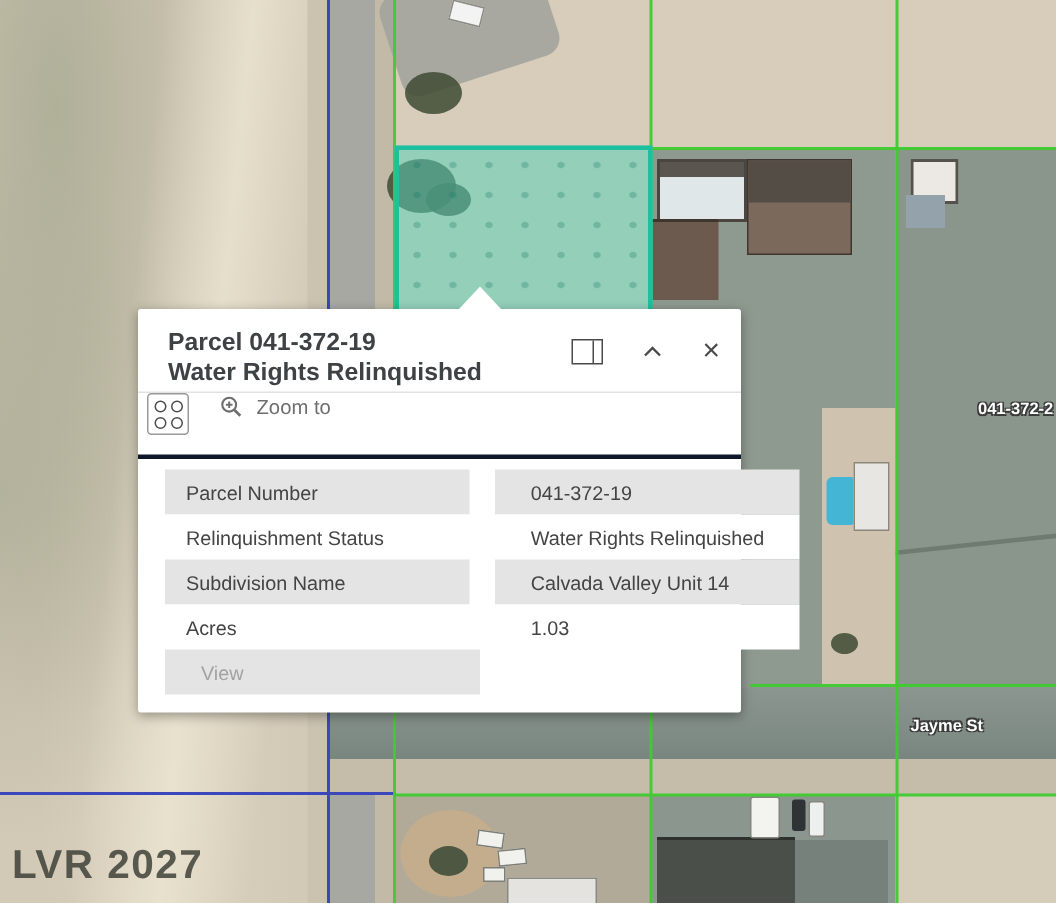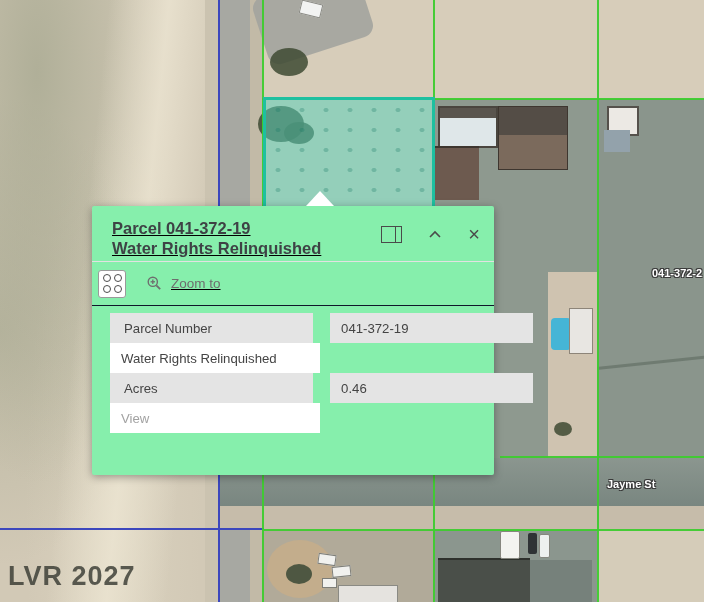--- a/index.html
+++ b/index.html
@@ -75,42 +75,42 @@
   .sel-parcel{left:263px;top:97px;width:172px;height:115px;
     background:rgba(86,214,190,.5);border:3px solid #1ec0a0;box-sizing:border-box;
     background-image:radial-gradient(rgba(18,118,98,.28) 2px, transparent 3px);background-size:24px 20px;}
 
   
   .map-label{position:absolute;color:#fff;font-weight:bold;font-size:11px;
     text-shadow:-1px -1px 0 #3a3a3a,1px -1px 0 #3a3a3a,-1px 1px 0 #3a3a3a,1px 1px 0 #3a3a3a;white-space:nowrap;}
   .watermark{position:absolute;left:8px;top:561px;font-size:27px;font-weight:bold;color:rgba(52,55,47,.8);letter-spacing:1px;}
 
   
-  .popup{position:absolute;left:92px;top:206px;width:402px;height:269px;background:#86efac;
-    border-radius:2px;box-shadow:0 2px 8px rgba(0,0,0,.35);z-index:10;text-decoration:underline;}
+  .popup{position:absolute;left:92px;top:206px;width:402px;height:269px;background:#ffffff;
+    border-radius:2px;box-shadow:0 2px 8px rgba(0,0,0,.35);z-index:10;}
   .popup-arrow{position:absolute;left:214px;top:-15px;width:0;height:0;
     border-left:14px solid transparent;border-right:14px solid transparent;border-bottom:15px solid #fff;}
   .popup-header{position:relative;height:56px;border-bottom:1px solid #e2e2e2;box-sizing:border-box;padding:12px 20px 0;}
   .popup-title{font-size:16.5px;font-weight:bold;color:#3e4245;line-height:20px;}
   .hdr-controls{position:absolute;right:14px;top:18px;display:flex;align-items:center;gap:26px;}
   .hbtn{background:none;border:none;padding:0;margin:0;cursor:pointer;display:flex;align-items:center;justify-content:center;height:20px;}
   .dock-icon{width:19px;height:15px;border:1.5px solid #4a4a4a;position:relative;display:inline-block;}
   .dock-icon::after{content:"";position:absolute;left:68%;top:0;bottom:0;border-left:1.5px solid #4a4a4a;}
   .close-glyph{font-size:20px;line-height:16px;color:#4a4a4a;font-weight:normal;}
-  .popup-toolbar{position:relative;height:44px;border-bottom:1px solid #0f172a;box-sizing:border-box;display:flex;align-items:center;}
+  .popup-toolbar{position:relative;height:44px;border-bottom:3px solid #0f172a;box-sizing:border-box;display:flex;align-items:flex-start;}
   .grid-btn{margin-left:6px;width:28px;height:28px;border:1px solid #9a9a9a;border-radius:3px;background:#fff;
     display:grid;grid-template-columns:8px 8px;grid-template-rows:8px 8px;gap:3px;place-content:center;cursor:pointer;}
   .grid-btn span{width:8px;height:8px;border:1.6px solid #4c4c4c;border-radius:50%;box-sizing:border-box;}
   .zoomto-btn{display:flex;align-items:center;gap:8px;margin-left:14px;background:none;border:none;cursor:pointer;
     color:#6e6e6e;font-size:13.5px;font-family:"Liberation Sans",sans-serif;}
   .ptable{position:absolute;left:18px;top:107px;width:423px;}
   .prow{display:flex;gap:17px;height:30px;margin-bottom:0;}
   .pcell{box-sizing:border-box;display:flex;align-items:center;font-size:13.2px;color:#444;}
   .pcell.lab{width:210px;padding-left:14px;}
-  .pcell.val{width:210px;padding-left:11px;}
+  .pcell.val{width:210px;padding-left:24px;}
   .prow:nth-child(odd) .pcell{background:#e4e4e4;}
   .prow:nth-child(even) .pcell{background:#fff;}
   .muted-link{color:#a2a2a2;cursor:pointer;}
 </style>
 </head>
 <body>
 
 <div id="stage">
 
   <div id="map-base" class="spk"></div>
@@ -215,25 +215,30 @@
         <span>Zoom to</span>
       </button>
     </div>
 
     <div class="ptable">
       <div class="prow">
         <div class="pcell lab">Parcel Number</div>
         <div class="pcell val">041-372-19</div>
       </div>
       <div class="prow">
+        <div class="pcell lab">Relinquishment Status</div>
         <div class="pcell val">Water Rights Relinquished</div>
       </div>
       <div class="prow">
+        <div class="pcell lab">Subdivision Name</div>
+        <div class="pcell val">Calvada Valley Unit 14</div>
+      </div>
+      <div class="prow">
         <div class="pcell lab">Acres</div>
-        <div class="pcell val">0.46</div>
+        <div class="pcell val">1.03</div>
       </div>
       <div class="prow">
         <div class="pcell val">
             <span class="muted-link">View</span>
           </div>
       </div>
     </div>
   </div>
 
 </div>

